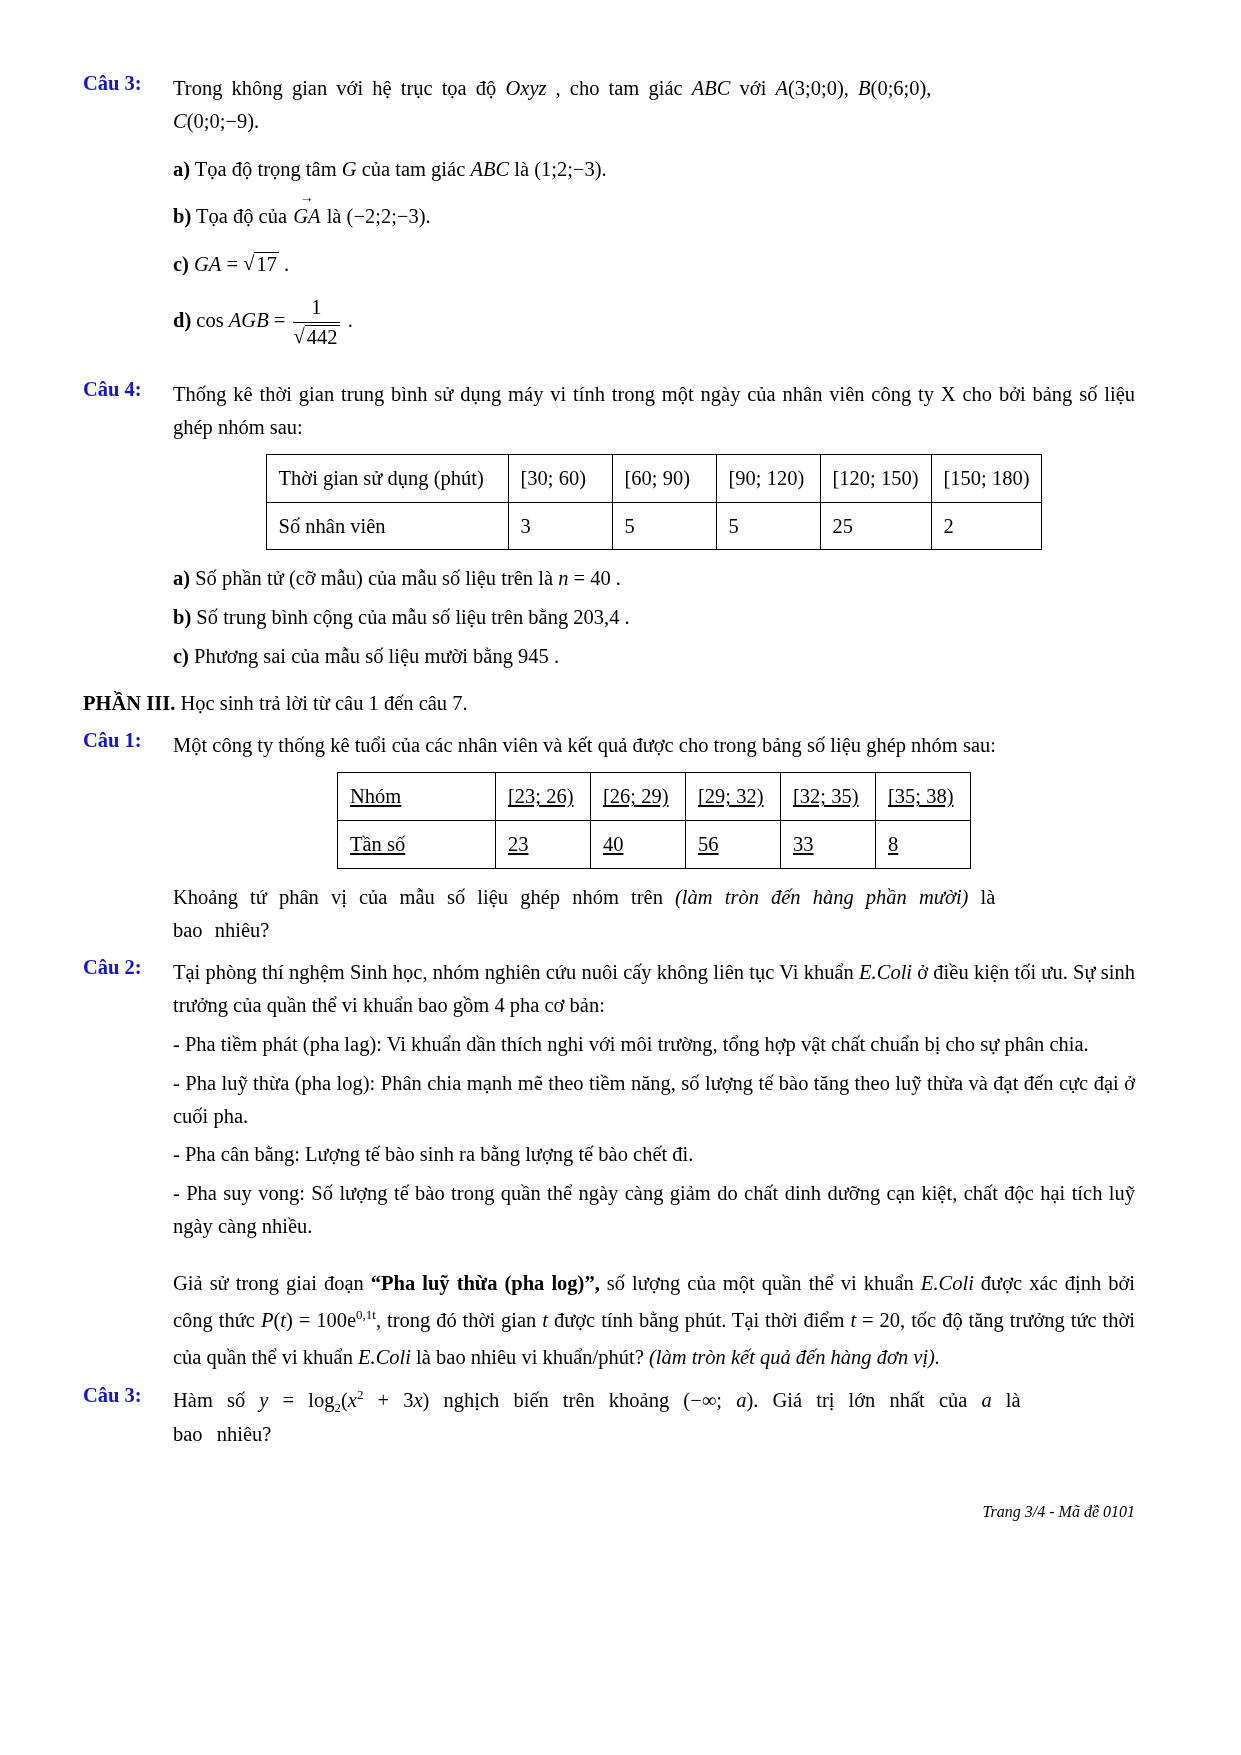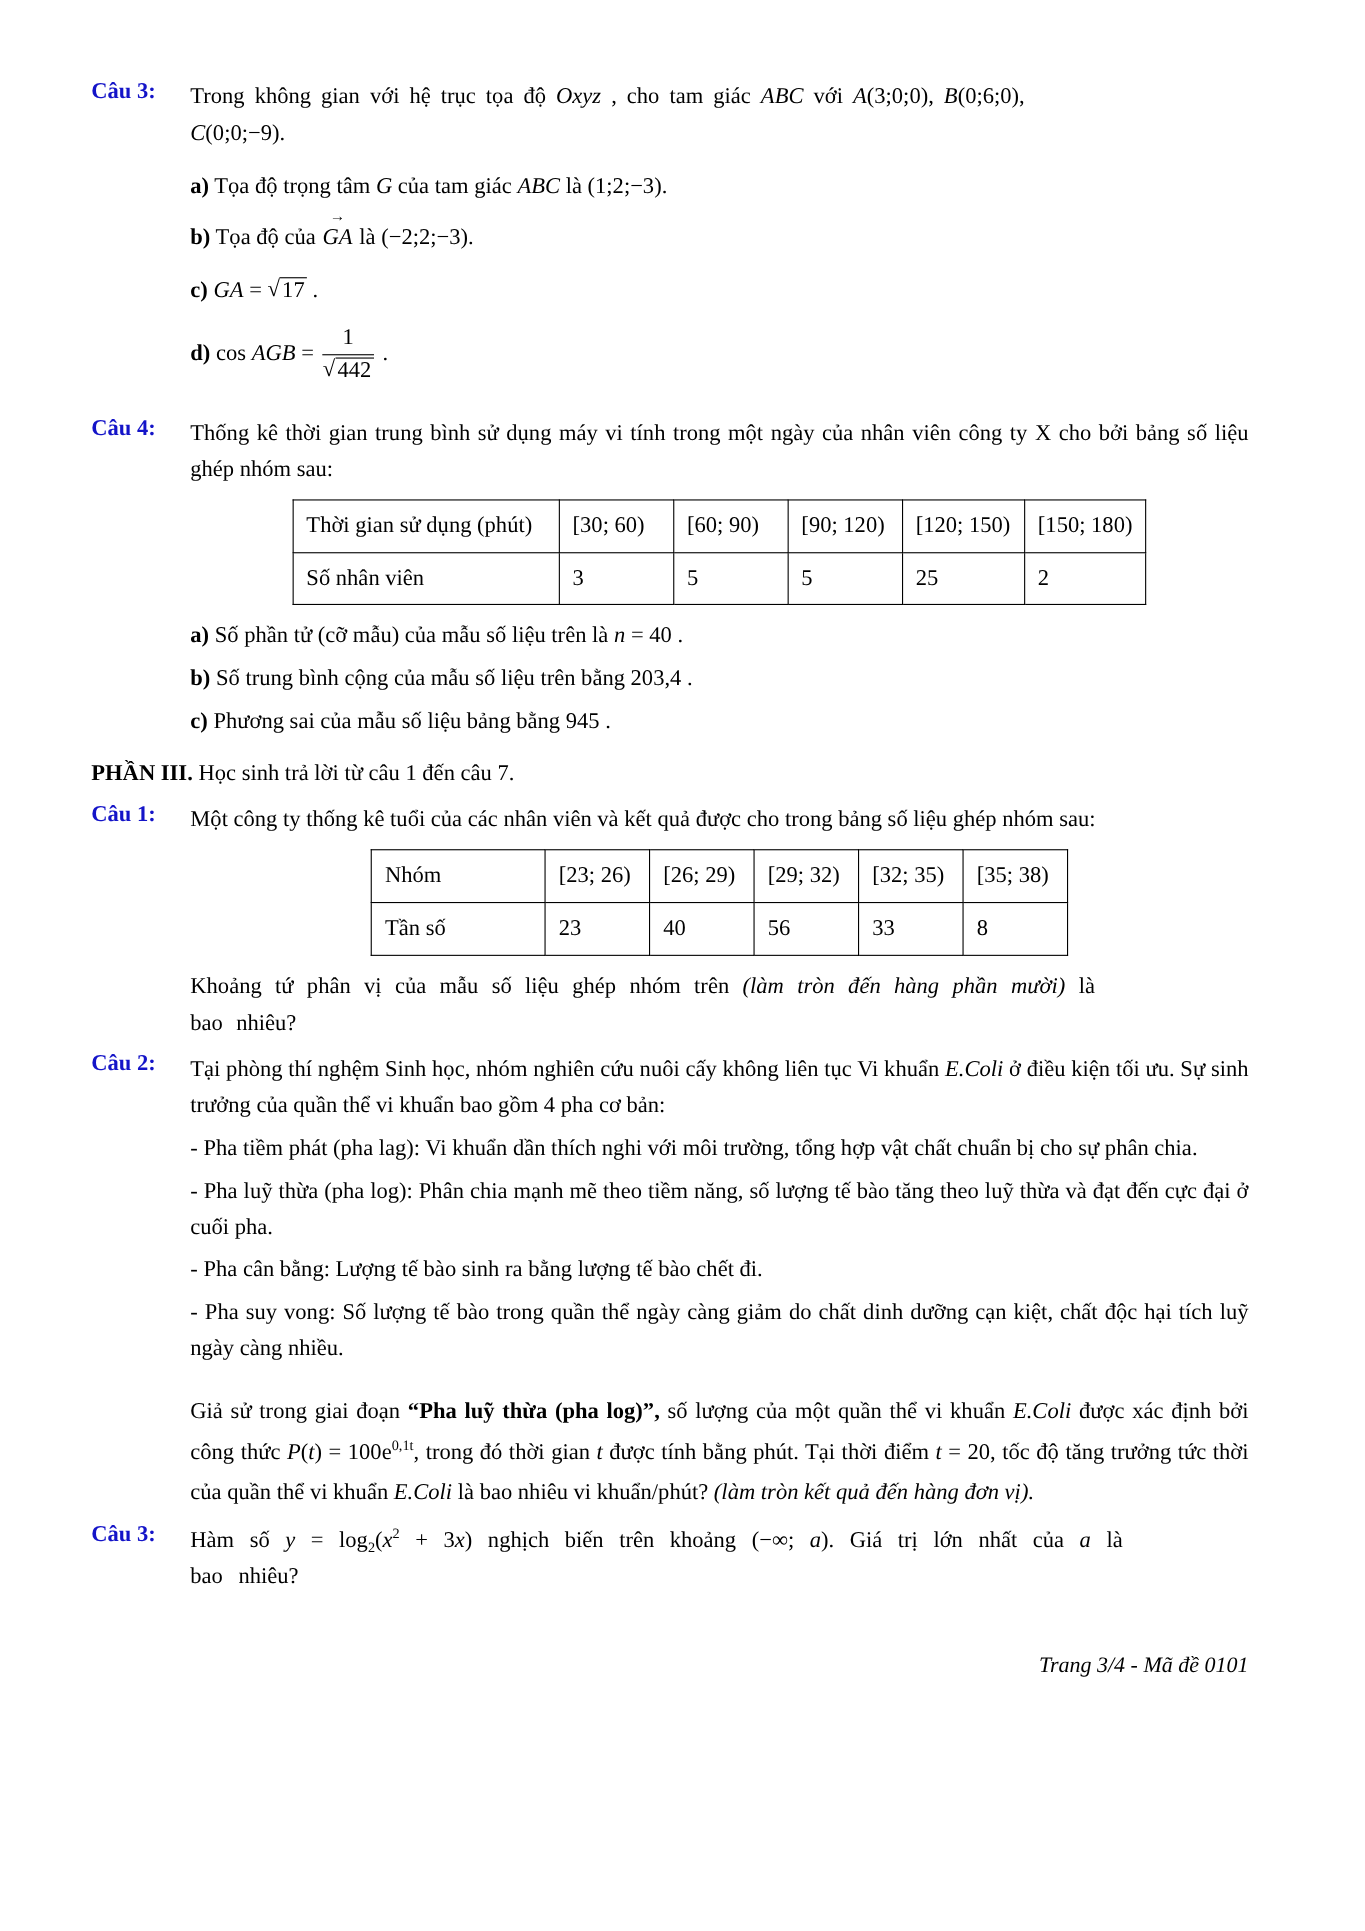--- a/index.html
+++ b/index.html
@@ -49,21 +49,21 @@
     font-size: 20.5px;
   }
   table.data td {
     border: 1px solid #000;
     text-align: left;
     padding: 7px 12px;
   }
   .t1 td:first-child { width: 242px; }
   .t1 td { min-width: 104px; }
   .t2 td:first-child { width: 158px; }
-  .t2 td { min-width: 95px; }
+  .t2 td { min-width: 95px; text-decoration: underline; }
 
   
   .frac { display: inline-block; vertical-align: middle; text-align: center; margin: 0 3px; }
   .frac .num { display: block; border-bottom: 1.4px solid #000; padding: 0 10px 2px 10px; line-height: 1.15; }
   .frac .den { display: block; padding-top: 3px; line-height: 1.15; }
   .sqrt { white-space: nowrap; }
   .sqrt .rad { display: inline-block; transform: translateY(-1px); }
   .sqrt .radi { border-top: 1.3px solid #000; padding: 0 2px; }
   .vec { position: relative; display: inline-block; font-style: italic; padding: 0 1px; }
   .vec .vec-arrow {
@@ -71,21 +71,21 @@
     transform: translateX(-50%);
     font-size: 14px; font-style: normal; letter-spacing: 0;
   }
   .bullet { margin: 6px 0; }
   .final-par { margin-top: 22px; line-height: 1.8; }
 
   .footer {
     position: absolute;
     top: 1503px; right: 106px;
     font-style: italic;
-    font-size: 20px;
+    font-size: 16px;
   }
   sup { font-size: 13px; }
   sub { font-size: 13px; }
 </style>
 </head>
 <body>
 
 <div class="page">
 
   <section class="q sec-q3a">
@@ -126,21 +126,21 @@
             <td>25</td>
             <td>2</td>
           </tr>
         </tbody>
       </table>
 
       <p class="p opt"><span class="b">a)</span><span> Số phần tử (cỡ mẫu) của mẫu số liệu trên là </span><span class="mi">n</span><span> = 40</span><span> .</span></p>
 
       <p class="p opt"><span class="b">b)</span><span> Số trung bình cộng của mẫu số liệu trên bằng </span><span>203,4</span><span> .</span></p>
 
-      <p class="p opt"><span class="b">c)</span><span> Phương sai của mẫu số liệu bảng bằng </span><span>945</span><span> .</span></p>
+      <p class="p opt"><span class="b">c)</span><span> Phương sai của mẫu số liệu mười bằng </span><span>945</span><span> .</span></p>
 
     </div>
   </section>
 
   <p class="part-heading"><span class="b">PHẦN III.</span><span> Học sinh trả lời từ câu 1 đến câu 7.</span></p>
 
   <section class="q sec-q1">
     <div class="q-label">Câu 1:</div>
     <div class="q-body">
       <p class="p">Một công ty thống kê tuổi của các nhân viên và kết quả được cho trong bảng số liệu ghép nhóm sau:</p>

